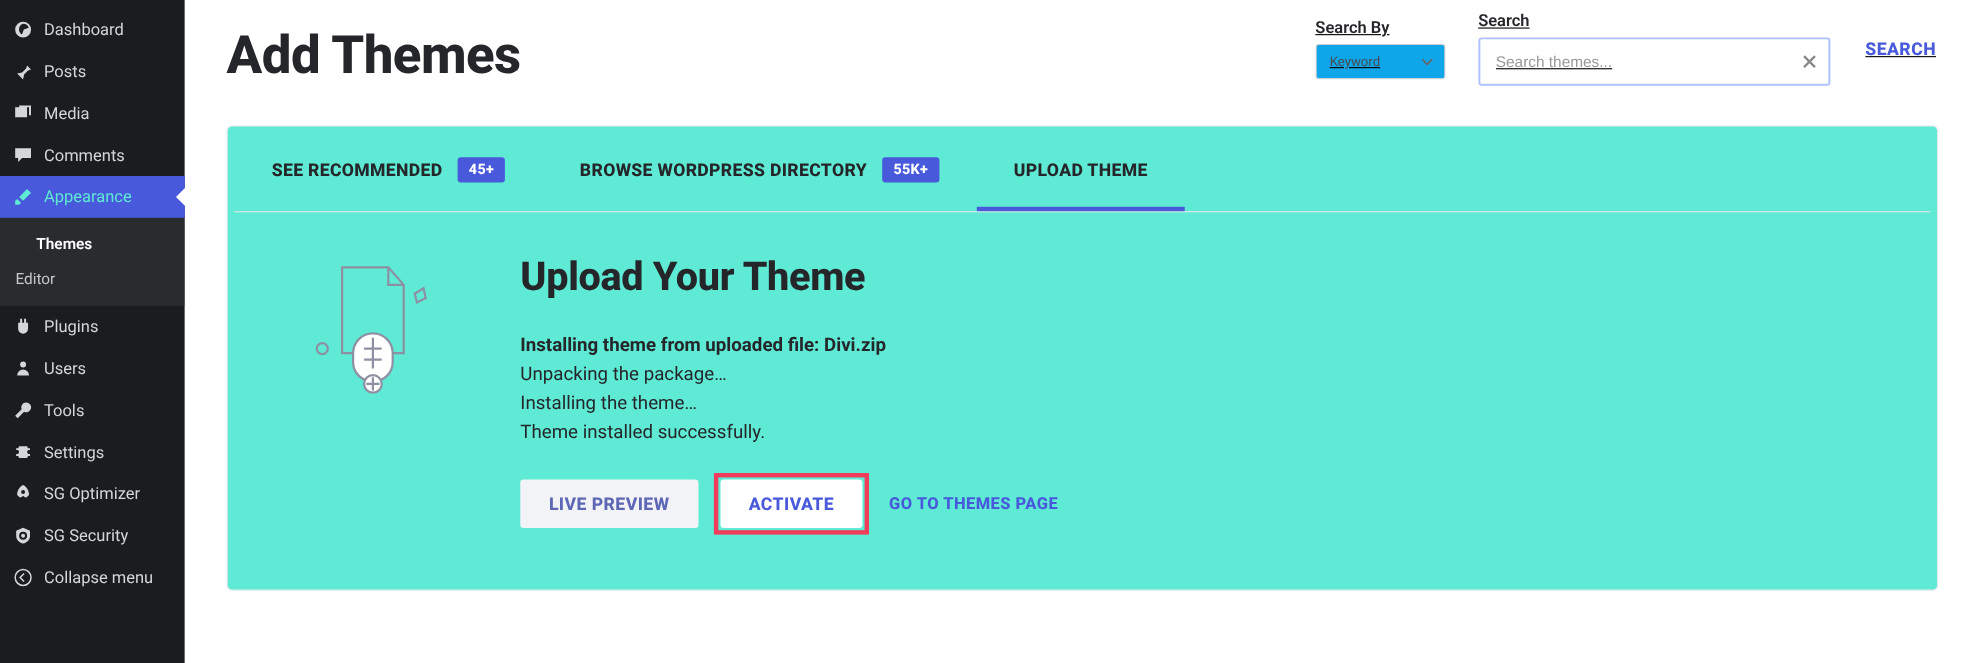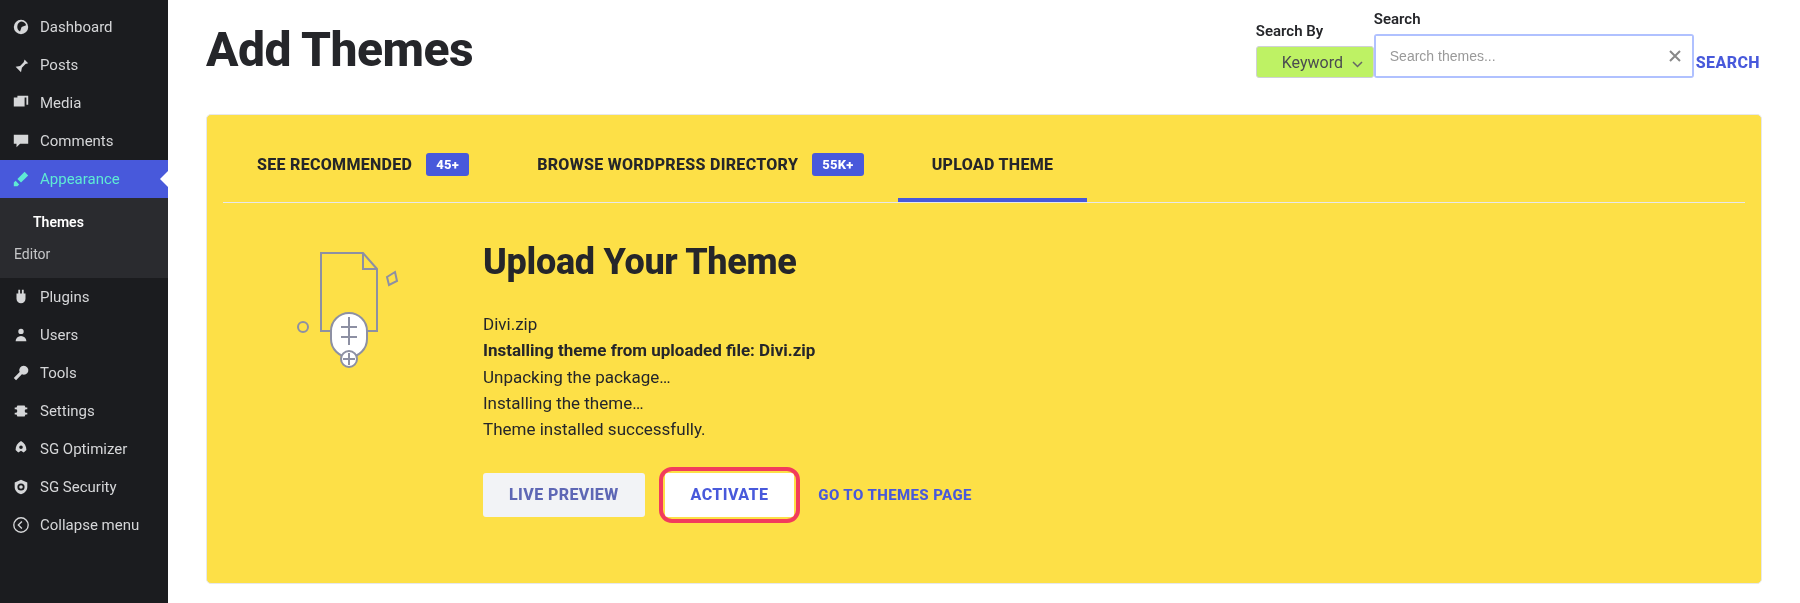--- a/index.html
+++ b/index.html
@@ -9,46 +9,46 @@
 .sidebar-item.active { background: #4859db; color: #5eead4; position: relative; }
 .sidebar-item.active::after { content: ''; position: absolute; right: -1px; top: 50%; transform: translateY(-50%); width: 0; height: 0; border-top: 9px solid transparent; border-bottom: 9px solid transparent; border-right: 9px solid #fff; }
 .sidebar-sub { background: #2a2b2f; padding: 8px 0; }
 .sidebar-sub-item { padding: 8px 14px; color: #c6c7c9; font-size: 14px; cursor: pointer; }
 .sidebar-sub-item.current { color: #fff; font-weight: 600; padding-left: 33px; }
 .sidebar-icon { width: 18px; height: 18px; display: inline-flex; align-items: center; justify-content: center; flex-shrink: 0; }
 .sidebar-icon svg { width: 18px; height: 18px; fill: currentColor; }
 .main { flex: 1; background: #fff; padding: 10px 38px 40px 38px; }
 .topbar { display: flex; align-items: flex-end; justify-content: space-between; margin-bottom: 36px; }
 .page-title { font-size: 48px; font-weight: 800; color: #25262a; letter-spacing: -0.5px; }
-.search-area { display: flex; align-items: flex-end; gap: 0; }
+.search-area { display: flex; align-items: center; gap: 30px; text-decoration: underline; }
 .field-group { display: flex; flex-direction: column; gap: 6px; }
 .field-label { font-size: 15px; font-weight: 600; color: #25262a; }
-.select-wrap { position: relative; width: 118px; height: 32px; border: 1px solid #cfd1d6; border-radius: 3px; display: flex; align-items: center; padding: 0 25px; background: #bef264; color: #4a4b50; font-size: 16px; }
+.select-wrap { position: relative; width: 118px; height: 32px; border: 1px solid #cfd1d6; border-radius: 3px; display: flex; align-items: center; padding: 0 12px; background: #0ea5e9; color: #4a4b50; font-size: 12px; }
 .select-arrow { position: absolute; right: 10px; pointer-events: none; }
 .search-input-wrap { position: relative; width: 320px; height: 44px; border: 2px solid #b0c1ff; border-radius: 3px; display: flex; align-items: center; }
 .search-input { flex: 1; height: 100%; border: none; outline: none; padding: 0 34px 0 14px; font-size: 14px; color: #333; }
 .search-input::placeholder { color: #999; }
 .clear-btn { position: absolute; right: 8px; width: 18px; height: 18px; display: flex; align-items: center; justify-content: center; cursor: pointer; }
 .search-btn { color: #4859db; font-weight: 800; font-size: 16px; letter-spacing: 0.4px; cursor: pointer; padding: 6px 2px; }
-.panel { border: 1px solid #e7e8eb; border-radius: 5px; padding: 16px; background: #fde047; }
+.panel { border: 1px solid #e7e8eb; border-radius: 5px; padding: 6px; background: #5eead4; }
 .tabs { display: flex; border-bottom: 1px solid #e7e8eb; }
 .tab { padding: 22px 34px; display: flex; align-items: center; gap: 14px; font-size: 16px; font-weight: 800; color: #25262a; letter-spacing: 0.3px; cursor: pointer; border-bottom: 4px solid transparent; }
 .tab.active { border-bottom-color: #4859db; }
 .badge { background: #4859db; color: #fff; font-size: 13px; font-weight: 800; padding: 4px 10px; border-radius: 3px; letter-spacing: 0.3px; }
 .tab-content { padding: 38px 60px 44px 60px; display: flex; gap: 70px; align-items: flex-start; }
 .upload-illustration { width: 130px; height: 130px; flex-shrink: 0; }
 .content-body { flex: 1; }
 .content-title { font-size: 36px; font-weight: 800; color: #25262a; margin-bottom: 28px; letter-spacing: -0.3px; }
 .status-lines { font-size: 17px; color: #25262a; line-height: 1.55; }
 .status-lines .bold { font-weight: 700; }
 .actions { display: flex; align-items: center; gap: 0; margin-top: 24px; }
 .btn { height: 44px; display: inline-flex; align-items: center; justify-content: center; padding: 0 26px; border-radius: 3px; font-size: 16px; font-weight: 800; letter-spacing: 0.4px; cursor: pointer; }
 .btn-muted { background: #f2f3f6; color: #5e67b5; margin-right: 14px; }
 .btn-primary { background: #fff; color: #4859db; border: none; }
-.highlight-box { border: 4px solid #f23c5c; padding: 2px; border-radius: 13px; margin-right: 18px; }
+.highlight-box { border: 4px solid #f23c5c; padding: 2px; border-radius: 0; margin-right: 18px; }
 .btn-link { color: #4859db; font-weight: 800; letter-spacing: 0.4px; font-size: 15px; cursor: pointer; }
 </style>
 </head>
 <body>
 
 <div class="sidebar">
   <div class="sidebar-item">
     <span class="sidebar-icon">
         <svg viewBox="0 0 20 20">
           <path d="M10 2a8 8 0 100 16 8 8 0 000-16zm0 2a6 6 0 015.7 4.1l-5 1.8-1.8 5A6 6 0 0110 4z"></path>
@@ -203,21 +203,20 @@
           <path d="M66 76v28M58 86h16M58 96h16"></path>
           <circle cx="66" cy="118" r="8" fill="#fff"></circle>
           <path d="M66 112v12M60 118h12"></path>
           <circle cx="20" cy="86" r="5"></circle>
           <path d="M104 36l8-5 2 9-8 4z"></path>
         </svg>
       </div>
       <div class="content-body">
         <h2 class="content-title">Upload Your Theme</h2>
         <div class="status-lines">
-          <div>Divi.zip</div>
           <div class="bold">Installing theme from uploaded file: Divi.zip</div>
           <div>Unpacking the package…</div>
           <div>Installing the theme…</div>
           <div>Theme installed successfully.</div>
         </div>
         <div class="actions">
           <div class="btn btn-muted">LIVE PREVIEW</div>
           <div class="highlight-box">
             <div class="btn btn-primary">ACTIVATE</div>
           </div>

